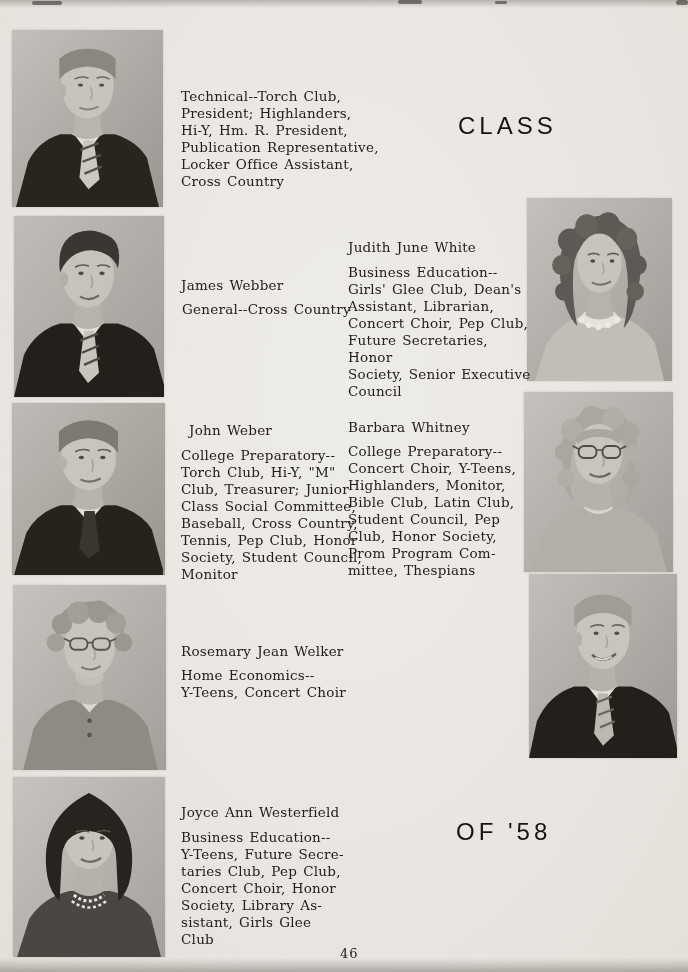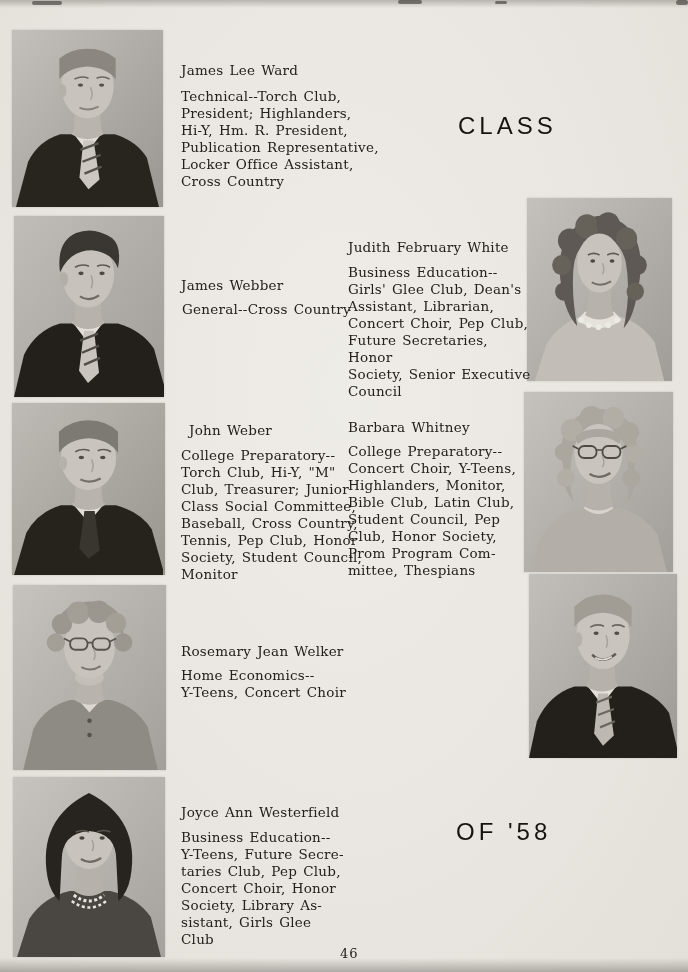--- a/index.html
+++ b/index.html
@@ -259,29 +259,28 @@
       <ellipse cx="68" cy="58" rx="2.6" ry="1.7" fill="#504c46"></ellipse>
       <ellipse cx="89" cy="58" rx="2.6" ry="1.7" fill="#504c46"></ellipse>
       <path d="M78,60 Q81,68 78,72" stroke="#a7a39c" stroke-width="1.5" fill="none"></path>
       <path d="M64,79 Q75,89 88,78" stroke="#5f5b54" stroke-width="2.4" fill="none"></path>
       <path d="M67,82 Q75,86 84,81" stroke="#e0dcd5" stroke-width="1.6" fill="none"></path>
     </svg>
   </figure>
 
   <div class="display" style="left:458px;top:112px;">CLASS</div>
 
-  <div class="txt" style="left:181px;top:62px;width:200px;">James Lee Ward</div>
   <div class="txt" style="left:181px;top:88px;width:200px;">Technical--Torch Club,
 President; Highlanders,
 Hi-Y, Hm. R. President,
 Publication Representative,
 Locker Office Assistant,
 Cross Country</div>
 
-  <div class="txt" style="left:348px;top:239px;width:190px;">Judith February White</div>
+  <div class="txt" style="left:348px;top:239px;width:190px;">Judith June White</div>
   <div class="txt" style="left:348px;top:264px;width:190px;">Business Education--
 Girls' Glee Club, Dean's
 Assistant, Librarian,
 Concert Choir, Pep Club,
 Future Secretaries, Honor
 Society, Senior Executive
 Council</div>
 
   <div class="txt" style="left:181px;top:277px;width:190px;">James Webber</div>
   <div class="txt" style="left:182px;top:301px;width:190px;">General--Cross Country</div>

